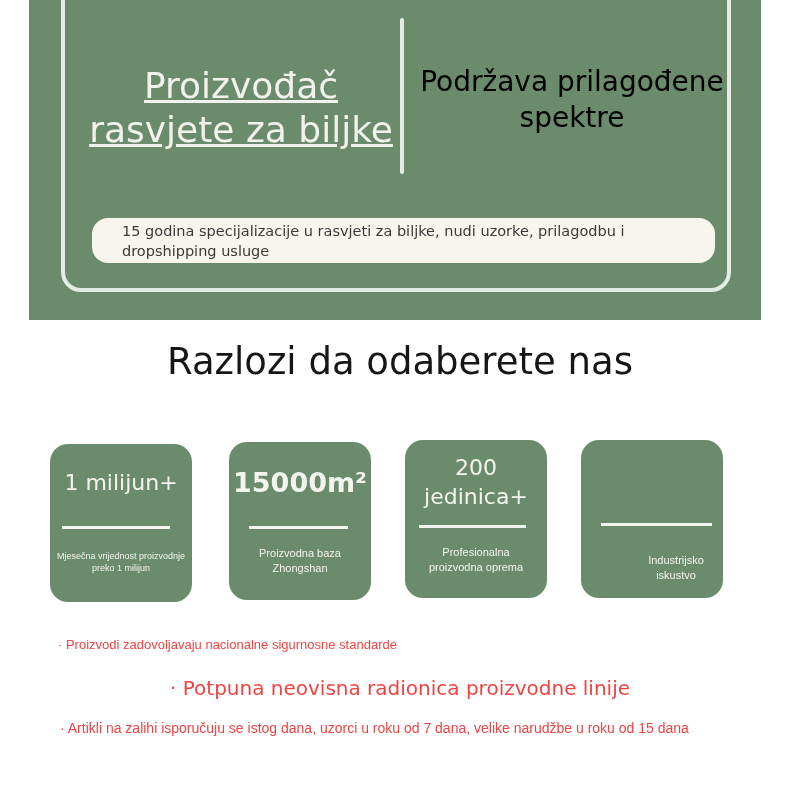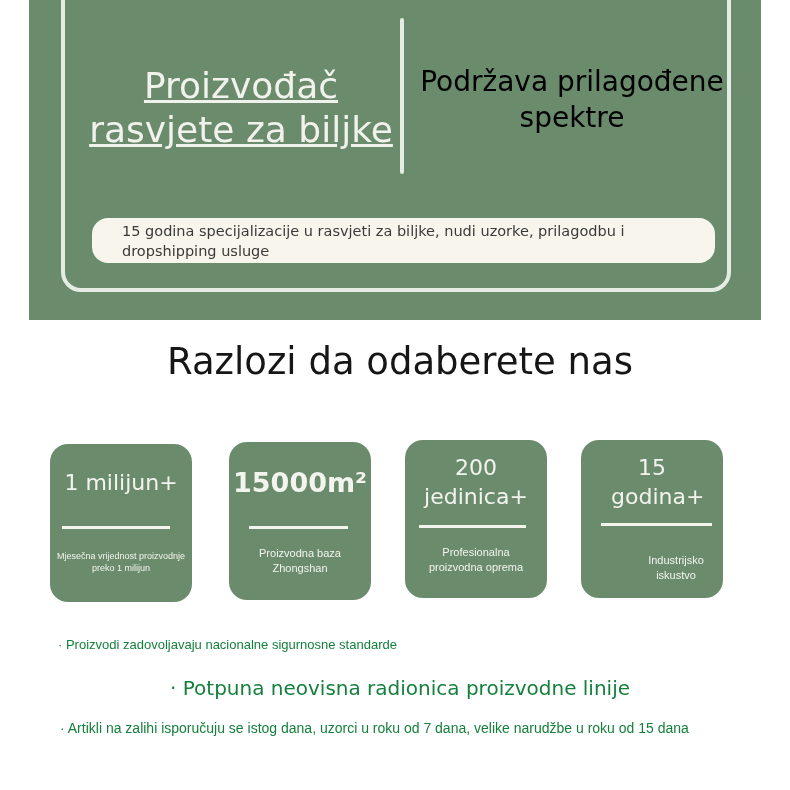--- a/index.html
+++ b/index.html
@@ -55,21 +55,21 @@
     .card .rule {
       position: absolute; height: 3px; background: #f4f4ee;
     }
     .card .desc {
       position: absolute; left: 0; width: 100%; text-align: center;
       font-family: "Liberation Sans", sans-serif;
       padding-left: 48px;
     }
 
     .bullet {
-      position: absolute; color: #15803d; white-space: nowrap;
+      position: absolute; color: #ef4444; white-space: nowrap;
     }
     .b1 { left: 58px; top: 637px; font-size: 13px; font-family: "Liberation Sans", sans-serif; }
     .b2 { left: 0; width: 800px; text-align: center; top: 676px; font-size: 20px; font-family: "DejaVu Sans", sans-serif; }
     .b3 { left: 60px; top: 720px; font-size: 14px; font-family: "Liberation Sans", sans-serif; }
   </style>
 </head>
 <body>
 
 <div class="hero">
   <div class="hero-frame"></div>
@@ -95,20 +95,19 @@
   <div class="desc" style="top:104px; font-size:11px; line-height:15px; padding:0 20px;">Proizvodna baza Zhongshan</div>
 </div>
 
 <div class="card" style="left:405px; top:440px;">
   <div class="value" style="top:13px; font-size:22px; line-height:29px; padding:0 12px;">200 jedinica+</div>
   <div class="rule" style="left:14px; width:107px; top:85px;"></div>
   <div class="desc" style="top:105px; font-size:11px; line-height:15px; padding:0 14px;">Profesionalna proizvodna oprema</div>
 </div>
 
 <div class="card" style="left:581px; top:440px;">
-  <div class="value" style="top:13px; font-size:22px; line-height:29px; padding:0 30px;">15 godina+</div>
   <div class="rule" style="left:20px; width:111px; top:83px;"></div>
   <div class="desc" style="top:113px; font-size:11px; line-height:15px;">Industrijsko iskustvo</div>
 </div>
 
 <div class="bullet b1">· Proizvodi zadovoljavaju nacionalne sigurnosne standarde</div>
 <div class="bullet b2">· Potpuna neovisna radionica proizvodne linije</div>
 <div class="bullet b3">· Artikli na zalihi isporučuju se istog dana, uzorci u roku od 7 dana, velike narudžbe u roku od 15 dana</div>
 
 </body></html>

